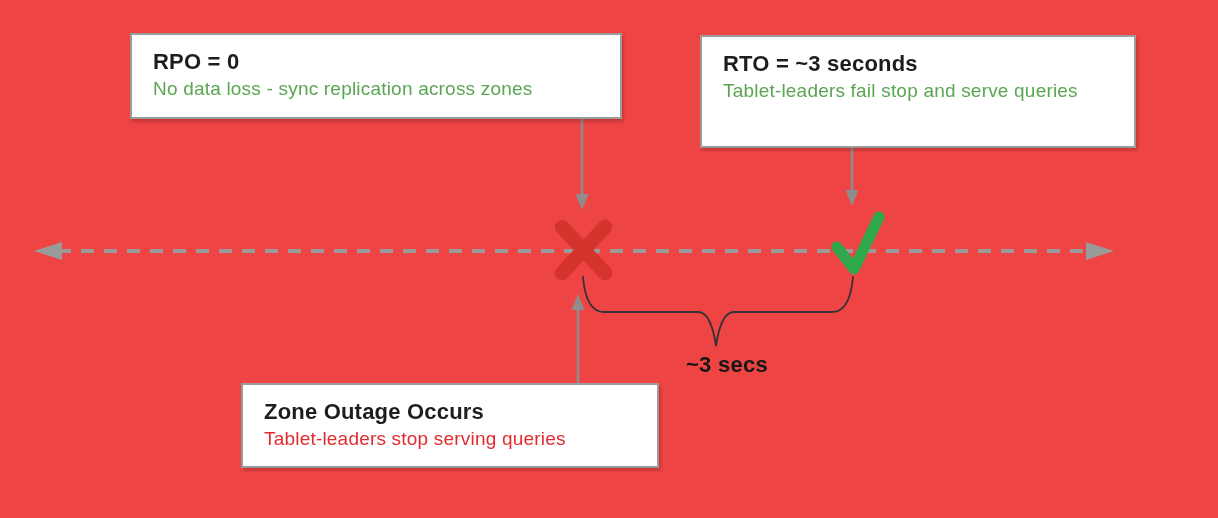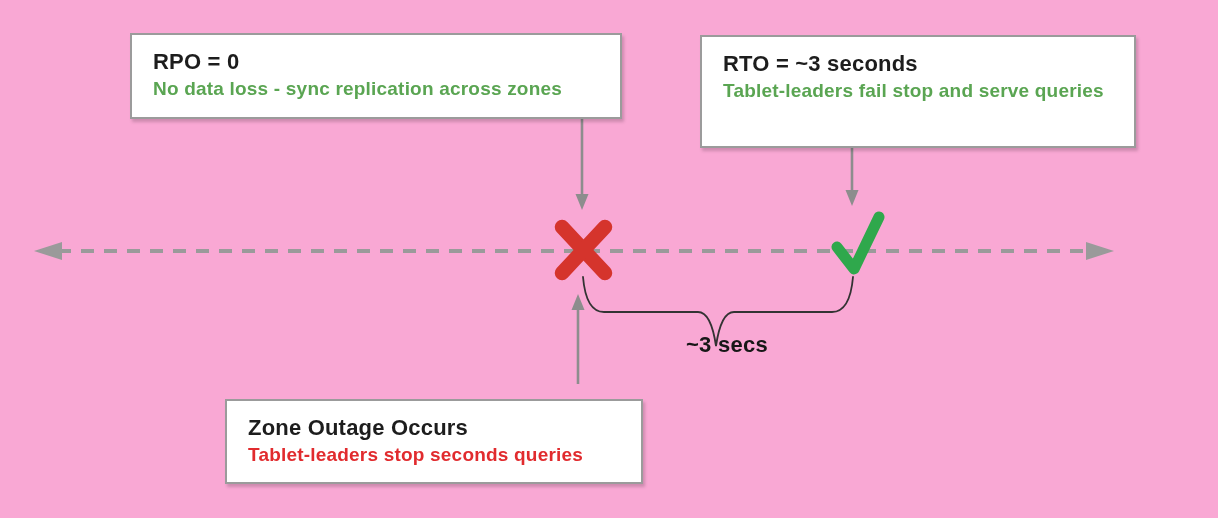--- a/index.html
+++ b/index.html
@@ -5,21 +5,21 @@
   html, body {
     margin: 0;
     padding: 0;
     background: #ffffff;
     font-family: "Liberation Sans", "DejaVu Sans", sans-serif;
   }
   .canvas {
     position: relative;
     width: 1218px;
     height: 518px;
-    background: #f9a8d4;
+    background: #ef4444;
     overflow: hidden;
   }
   .diagram-svg {
     position: absolute;
     left: 0;
     top: 0;
   }
   .callout {
     position: absolute;
     background: #ffffff;
@@ -31,32 +31,32 @@
   .callout-title {
     font-size: 22px;
     font-weight: 600;
     color: #1d1d1d;
     line-height: 28px;
     letter-spacing: 0.2px;
     white-space: nowrap;
   }
   .callout-subtitle {
     font-size: 19px;
-    font-weight: 700;
+    font-weight: 400;
     line-height: 26px;
     letter-spacing: 0.2px;
     white-space: nowrap;
   }
   .rpo-box    { left: 130px; top: 33px;  width: 492px; height: 86px; }
   .rto-box    { left: 700px; top: 35px;  width: 436px; height: 113px; }
-  .outage-box { left: 225px; top: 383px; width: 418px; height: 85px; margin-top: 16px; }
+  .outage-box { left: 241px; top: 383px; width: 418px; height: 85px; }
   .duration-label {
     position: absolute;
     left: 647px;
-    top: 332px;
+    top: 352px;
     width: 160px;
     text-align: center;
     font-size: 22px;
     font-weight: 600;
     color: #171717;
     letter-spacing: 0.3px;
   }
 </style>
 </head>
 <body>
@@ -100,18 +100,18 @@
     <div class="callout-subtitle" style="color: rgb(90, 165, 82);">No data loss - sync replication across zones</div>
   </div>
 
   <div class="callout rto-box">
     <div class="callout-title">RTO = ~3 seconds</div>
     <div class="callout-subtitle" style="color: rgb(90, 165, 82);">Tablet-leaders fail stop and serve queries</div>
   </div>
 
   <div class="callout outage-box">
     <div class="callout-title">Zone Outage Occurs</div>
-    <div class="callout-subtitle" style="color: rgb(225, 43, 46);">Tablet-leaders stop seconds queries</div>
+    <div class="callout-subtitle" style="color: rgb(225, 43, 46);">Tablet-leaders stop serving queries</div>
   </div>
 
   <div class="duration-label">~3 secs</div>
 
 </div>
 
 </body></html>

